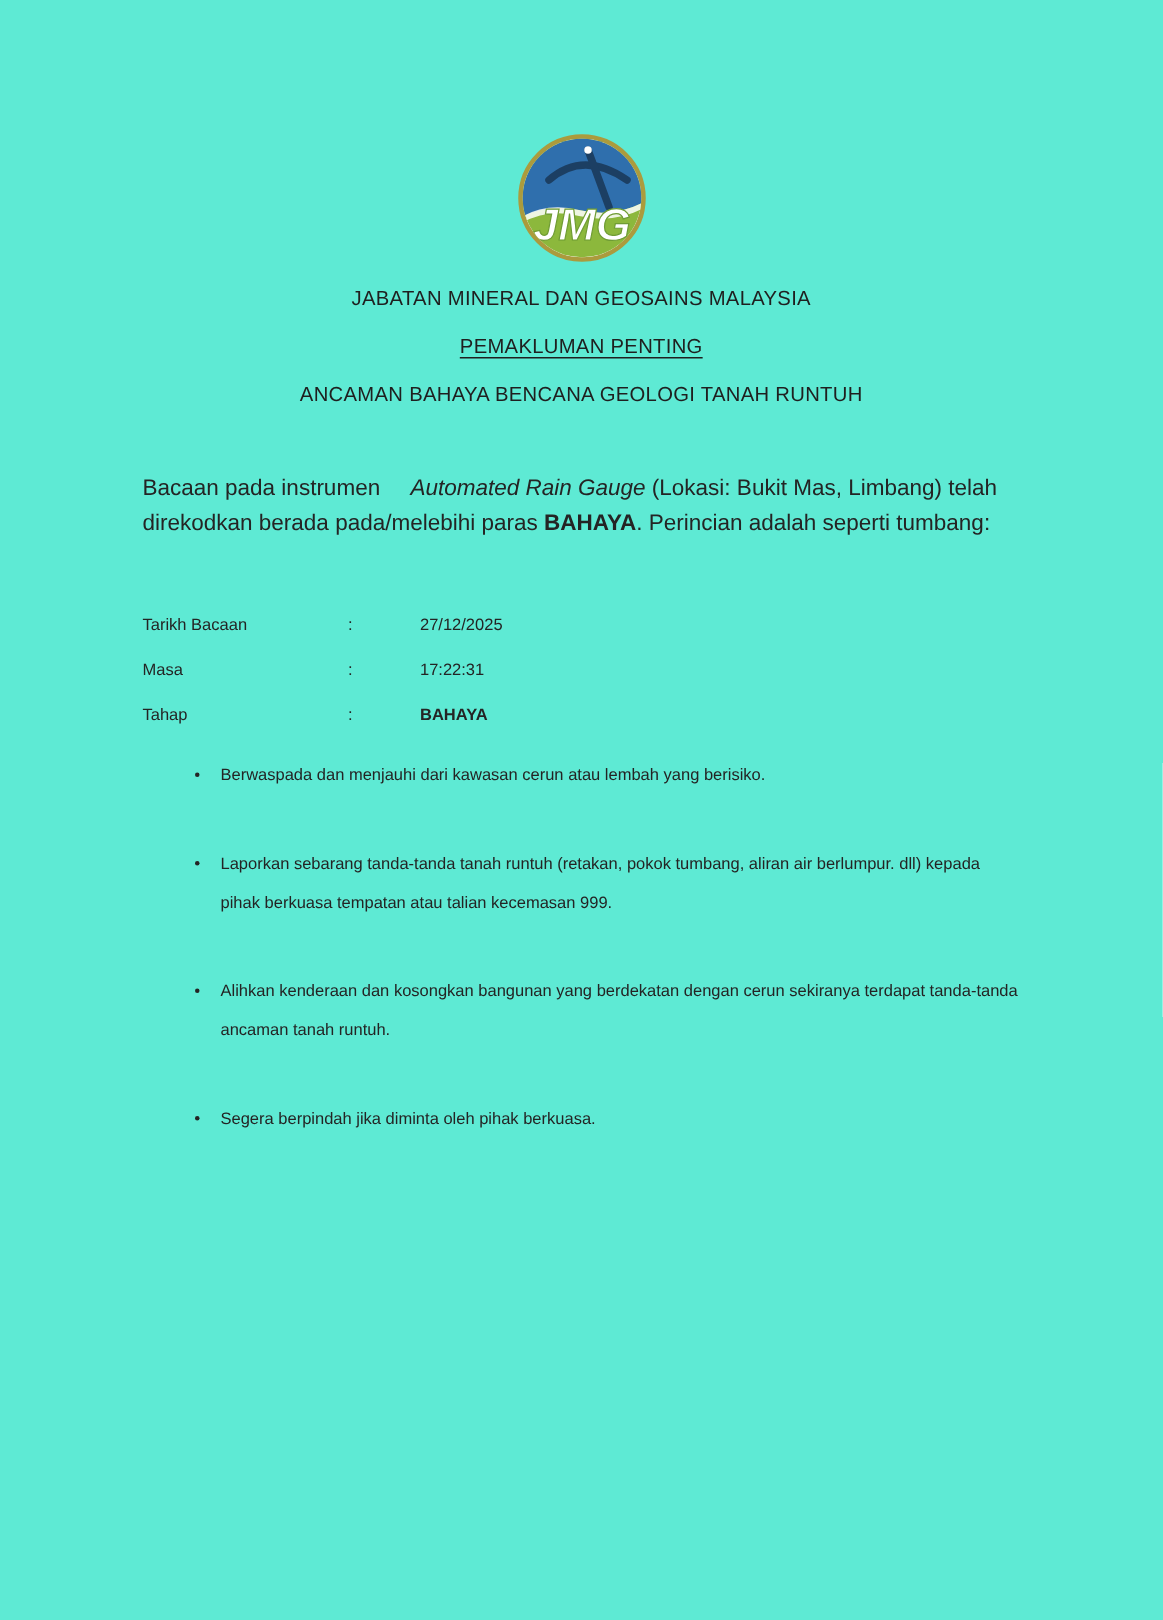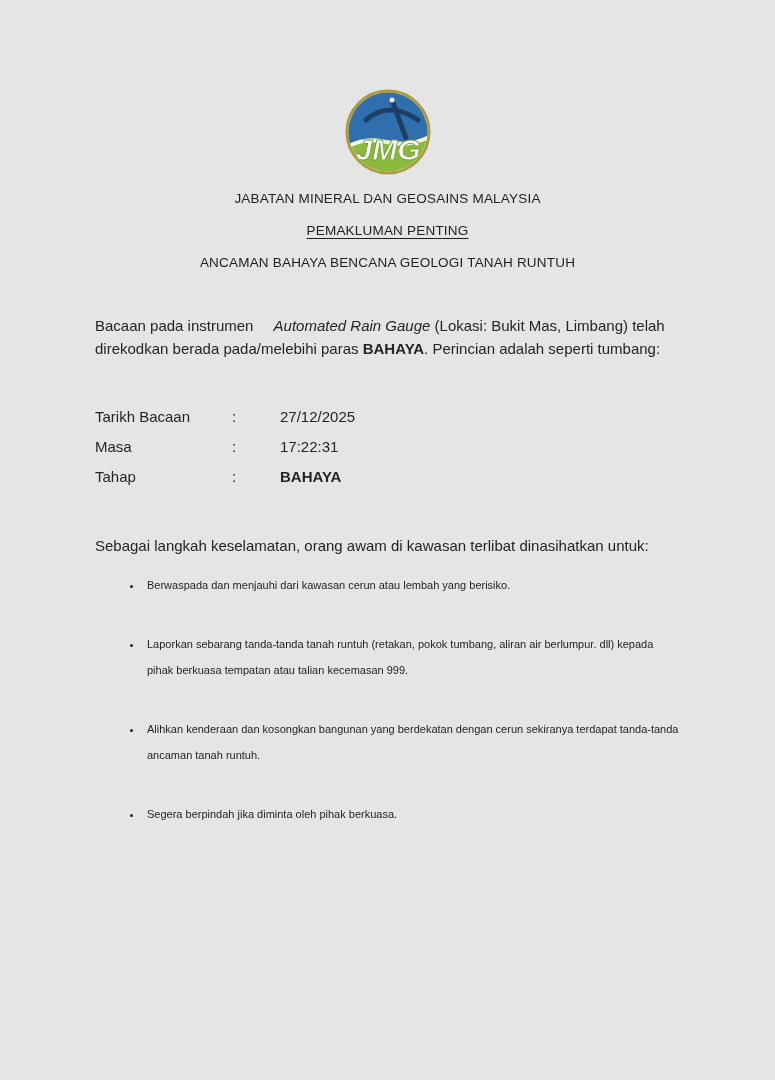--- a/index.html
+++ b/index.html
@@ -11,21 +11,21 @@
     width: 775px;
     height: 1080px;
     font-family: "Liberation Sans", "DejaVu Sans", sans-serif;
     color: #242424;
     overflow: hidden;
     position: relative;
   }
   .page {
     width: 775px;
     height: 1080px;
-    background: #e5e5e5;
+    background: #5eead4;
   }
   .content {
     padding: 0 95px;
   }
 
   
   .logo-wrap {
     padding-top: 88px;
     display: flex;
     justify-content: center;
@@ -53,21 +53,21 @@
   .seg-italic { font-style: italic; margin-left: 16px; }
   .seg-bold   { font-weight: bold; }
 
   
   .details {
     margin-top: 42px;
   }
   .detail-row {
     display: grid;
     grid-template-columns: 137px 48px auto;
-    font-size: 15px;
+    font-size: 11px;
     line-height: 30px;
   }
   .detail-value.bold { font-weight: bold; }
 
   
   .advice-lead {
     margin-top: 42px;
     font-size: 15px;
     line-height: 23px;
   }
@@ -134,21 +134,20 @@
         <span class="detail-sep">:</span>
         <span class="detail-value">17:22:31</span>
       </div>
       <div class="detail-row">
         <span class="detail-label">Tahap</span>
         <span class="detail-sep">:</span>
         <span class="detail-value bold">BAHAYA</span>
       </div>
     </div>
 
-    <p class="advice-lead">Sebagai langkah keselamatan, orang awam di kawasan terlibat dinasihatkan untuk:</p>
 
     <ul class="advice-list">
       <li>Berwaspada dan menjauhi dari kawasan cerun atau lembah yang berisiko.</li>
       <li>Laporkan sebarang tanda-tanda tanah runtuh (retakan, pokok tumbang, aliran air berlumpur. dll) kepada pihak berkuasa tempatan atau talian kecemasan 999.</li>
       <li>Alihkan kenderaan dan kosongkan bangunan yang berdekatan dengan cerun sekiranya terdapat tanda-tanda ancaman tanah runtuh.</li>
       <li>Segera berpindah jika diminta oleh pihak berkuasa.</li>
     </ul>
 
   </div>
 </div>

